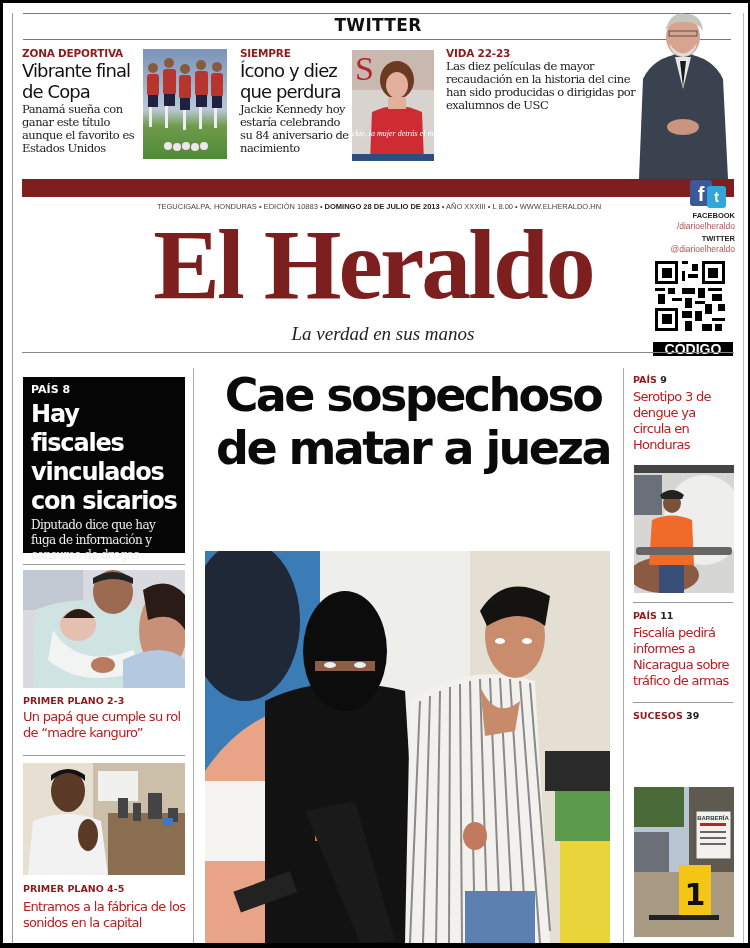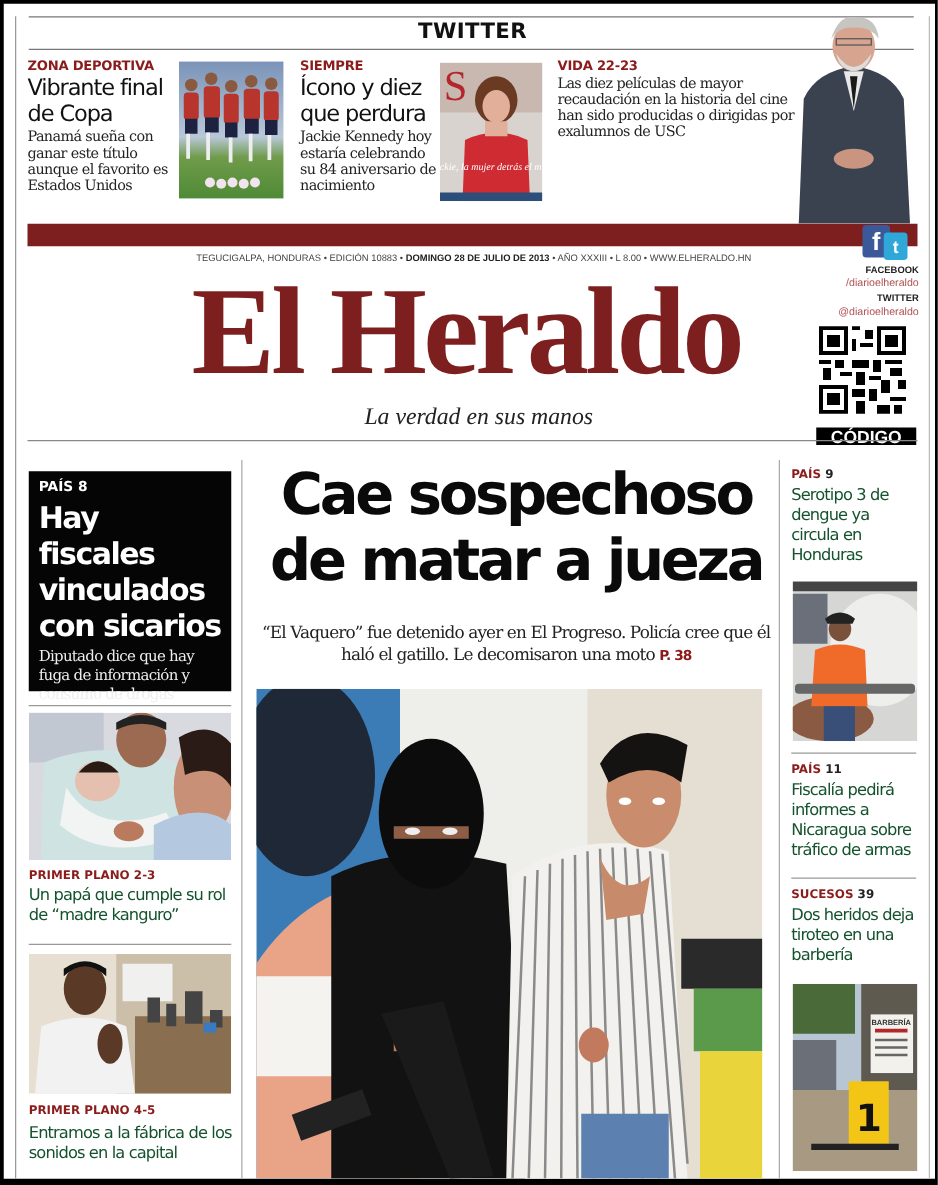--- a/index.html
+++ b/index.html
@@ -61,21 +61,21 @@
   
   .left-col-rule { position: absolute; left: 190px; top: 365px; width: 1px; height: 575px; background: #aaa; }
   .black-box { position: absolute; left: 20px; top: 374px; width: 162px; height: 176px; background: #050505; padding: 6px 8px; }
   .bb-kicker { font-family: "DejaVu Sans", sans-serif; font-weight: bold; font-size: 11px; color: #fff; }
   .bb-title { font-family: "DejaVu Sans", sans-serif; font-weight: bold; font-size: 24px; line-height: 29px; color: #fff; letter-spacing: -1.2px; margin-top: 4px; }
   .bb-body { font-family: "DejaVu Serif", serif; font-size: 12px; line-height: 15px; color: #eee; letter-spacing: -0.6px; margin-top: 2px; }
 
   .side-rule { position: absolute; height: 1px; background: #999; }
   .side-kicker { position: absolute; font-family: "DejaVu Sans", sans-serif; font-weight: bold; font-size: 9.5px; color: #8b1c1c; }
   .side-kicker .num { color: #8b1c1c; }
-  .side-title { position: absolute; font-family: "DejaVu Sans", sans-serif; font-size: 13px; line-height: 16px; color: #14532d; letter-spacing: -0.7px; }
+  .side-title { position: absolute; font-family: "DejaVu Sans", sans-serif; font-size: 13px; line-height: 16px; color: #b91c1c; letter-spacing: -0.7px; }
 
   
   .main-col-rule { position: absolute; left: 620px; top: 365px; width: 1px; height: 575px; background: #aaa; }
   .lead-title {
     position: absolute; left: 200px; top: 366px; width: 420px; text-align: center;
     font-family: "DejaVu Sans", sans-serif; font-weight: bold; font-size: 46px; line-height: 53px; color: #0a0a0a; letter-spacing: -2.6px;
   }
   .lead-deck {
     position: absolute; left: 200px; top: 494px; width: 420px; text-align: center;
     font-family: "DejaVu Serif", serif; font-size: 13.5px; line-height: 18px; color: #222; letter-spacing: -0.7px;
@@ -284,21 +284,20 @@
       <path d="M5 112 L10 58 Q45 44 78 58 L85 112 Z" fill="#f2f2f2"></path>
       <ellipse cx="65" cy="72" rx="10" ry="16" fill="#5a3a26"></ellipse>
     </svg>
   </div>
   <div class="side-kicker" style="left:20px; top:880px;"><span>PRIMER PLANO</span> <span class="num">4-5</span></div>
   <div class="side-title" style="left:20px; top:896px; width:170px;">Entramos a la fábrica de los sonidos en la capital</div>
 
   <div class="left-col-rule"></div>
 
   <div class="lead-title">Cae sospechoso de matar a jueza</div>
-  <div class="lead-deck"><span>“El Vaquero” fue detenido ayer en El Progreso. Policía cree que él haló el gatillo. Le decomisaron una moto</span> <span class="page-ref">P. 38</span></div>
 
   <div class="photo" style="left:202px; top:548px; width:405px; height:392px;">
     <svg width="405" height="392" viewBox="0 0 405 392">
       <rect width="405" height="392" fill="#e4dfd2"></rect>
       <rect x="0" y="0" width="115" height="392" fill="#3c7cb6"></rect>
       <ellipse cx="40" cy="70" rx="55" ry="80" fill="#1f2836"></ellipse>
       <rect x="115" y="0" width="150" height="392" fill="#eeeeea"></rect>
       <rect x="340" y="200" width="65" height="40" fill="#2a2a2a"></rect>
       <rect x="350" y="240" width="55" height="50" fill="#5a9a4a"></rect>
       <rect x="355" y="290" width="50" height="102" fill="#e9d43b"></rect>
@@ -357,21 +356,20 @@
       <rect x="25" y="100" width="25" height="28" fill="#3a4f78"></rect>
     </svg>
   </div>
 
   <div class="side-rule" style="left:630px; top:599px; width:100px;"></div>
   <div class="side-kicker" style="left:630px; top:607px;"><span>PAÍS</span> <span style="color:#222">11</span></div>
   <div class="side-title" style="left:630px; top:622px; width:108px;">Fiscalía pedirá informes a Nicaragua sobre tráfico de armas</div>
 
   <div class="side-rule" style="left:630px; top:699px; width:100px;"></div>
   <div class="side-kicker" style="left:630px; top:707px;"><span>SUCESOS</span> <span style="color:#222">39</span></div>
-  <div class="side-title" style="left:630px; top:722px; width:105px;">Dos heridos deja tiroteo en una barbería</div>
 
   <div class="photo" style="left:631px; top:784px; width:100px; height:150px;">
     <svg width="100" height="150" viewBox="0 0 100 150">
       <rect width="100" height="150" fill="#b8c6d4"></rect>
       <rect x="0" y="0" width="50" height="40" fill="#4a6a3a"></rect>
       <rect x="55" y="0" width="45" height="85" fill="#5e5a50"></rect>
       <rect x="0" y="45" width="35" height="40" fill="#6a6f78"></rect>
       <rect x="62" y="24" width="35" height="48" fill="#f3f1ec" stroke="#555" stroke-width="1"></rect>
       <text x="79" y="33" text-anchor="middle" font-family="Liberation Sans, sans-serif" font-size="6" font-weight="bold" fill="#333">BARBERÍA</text>
       <rect x="66" y="36" width="26" height="3" fill="#b3262a"></rect>

